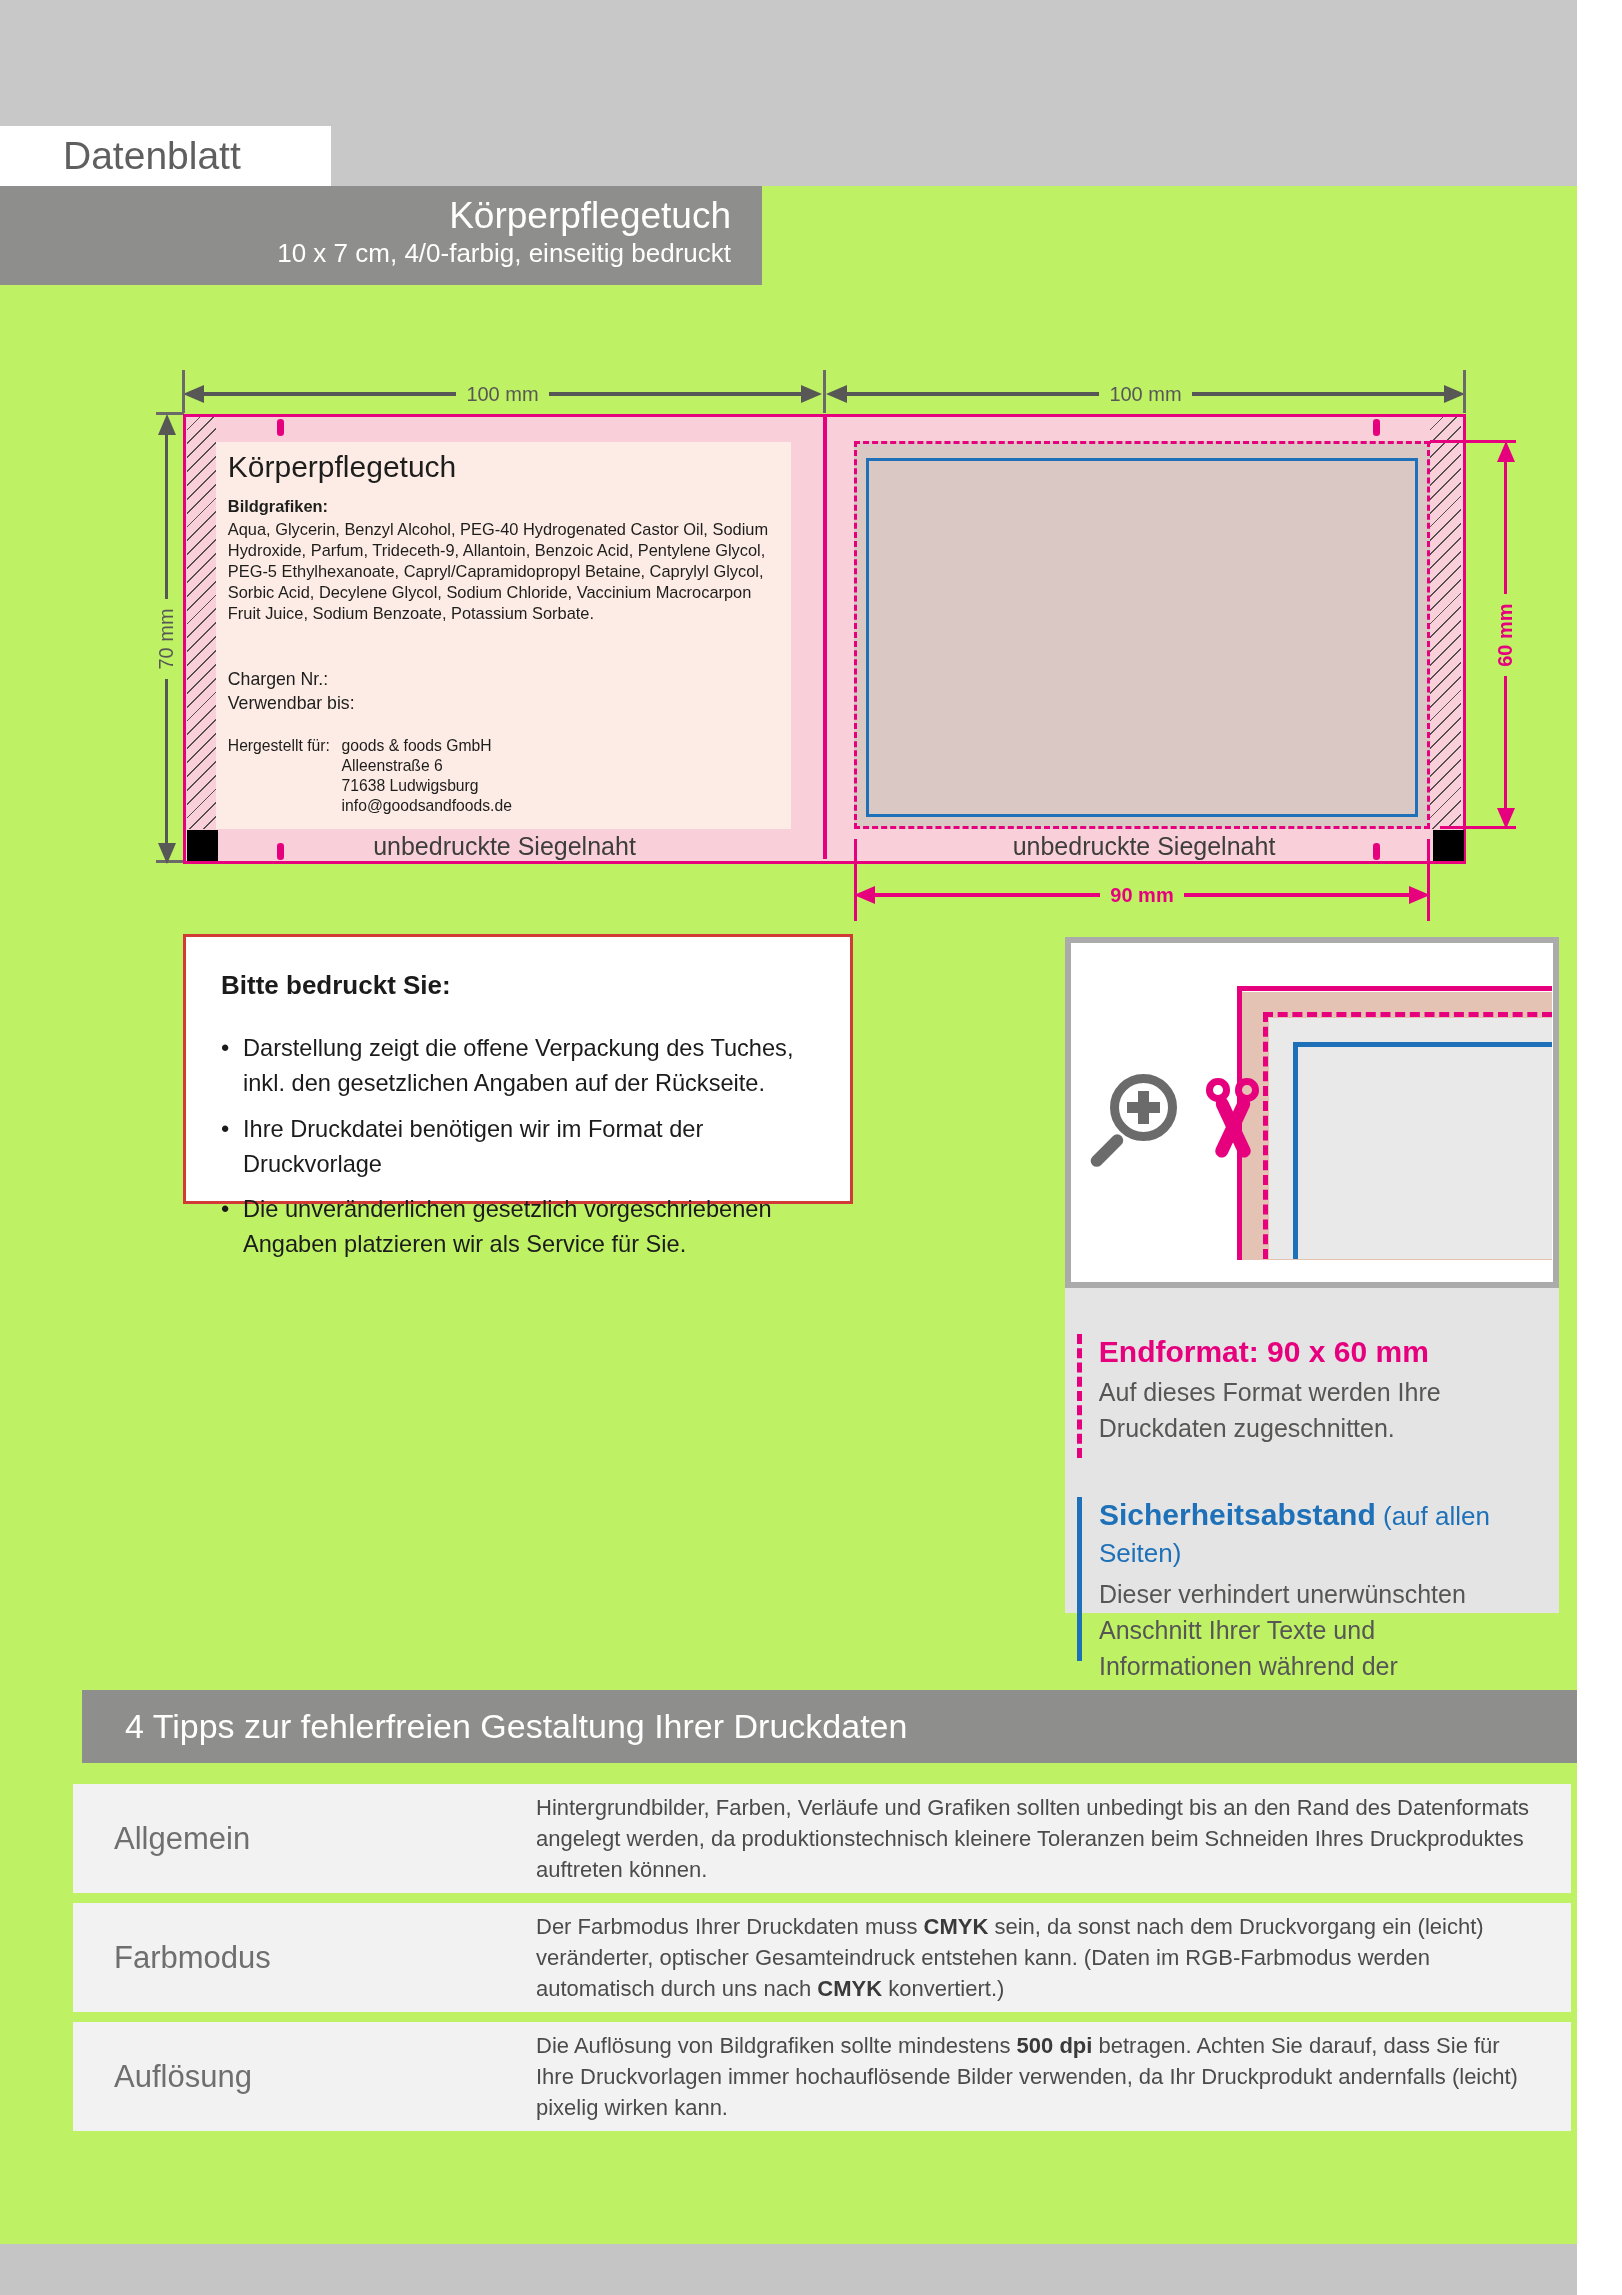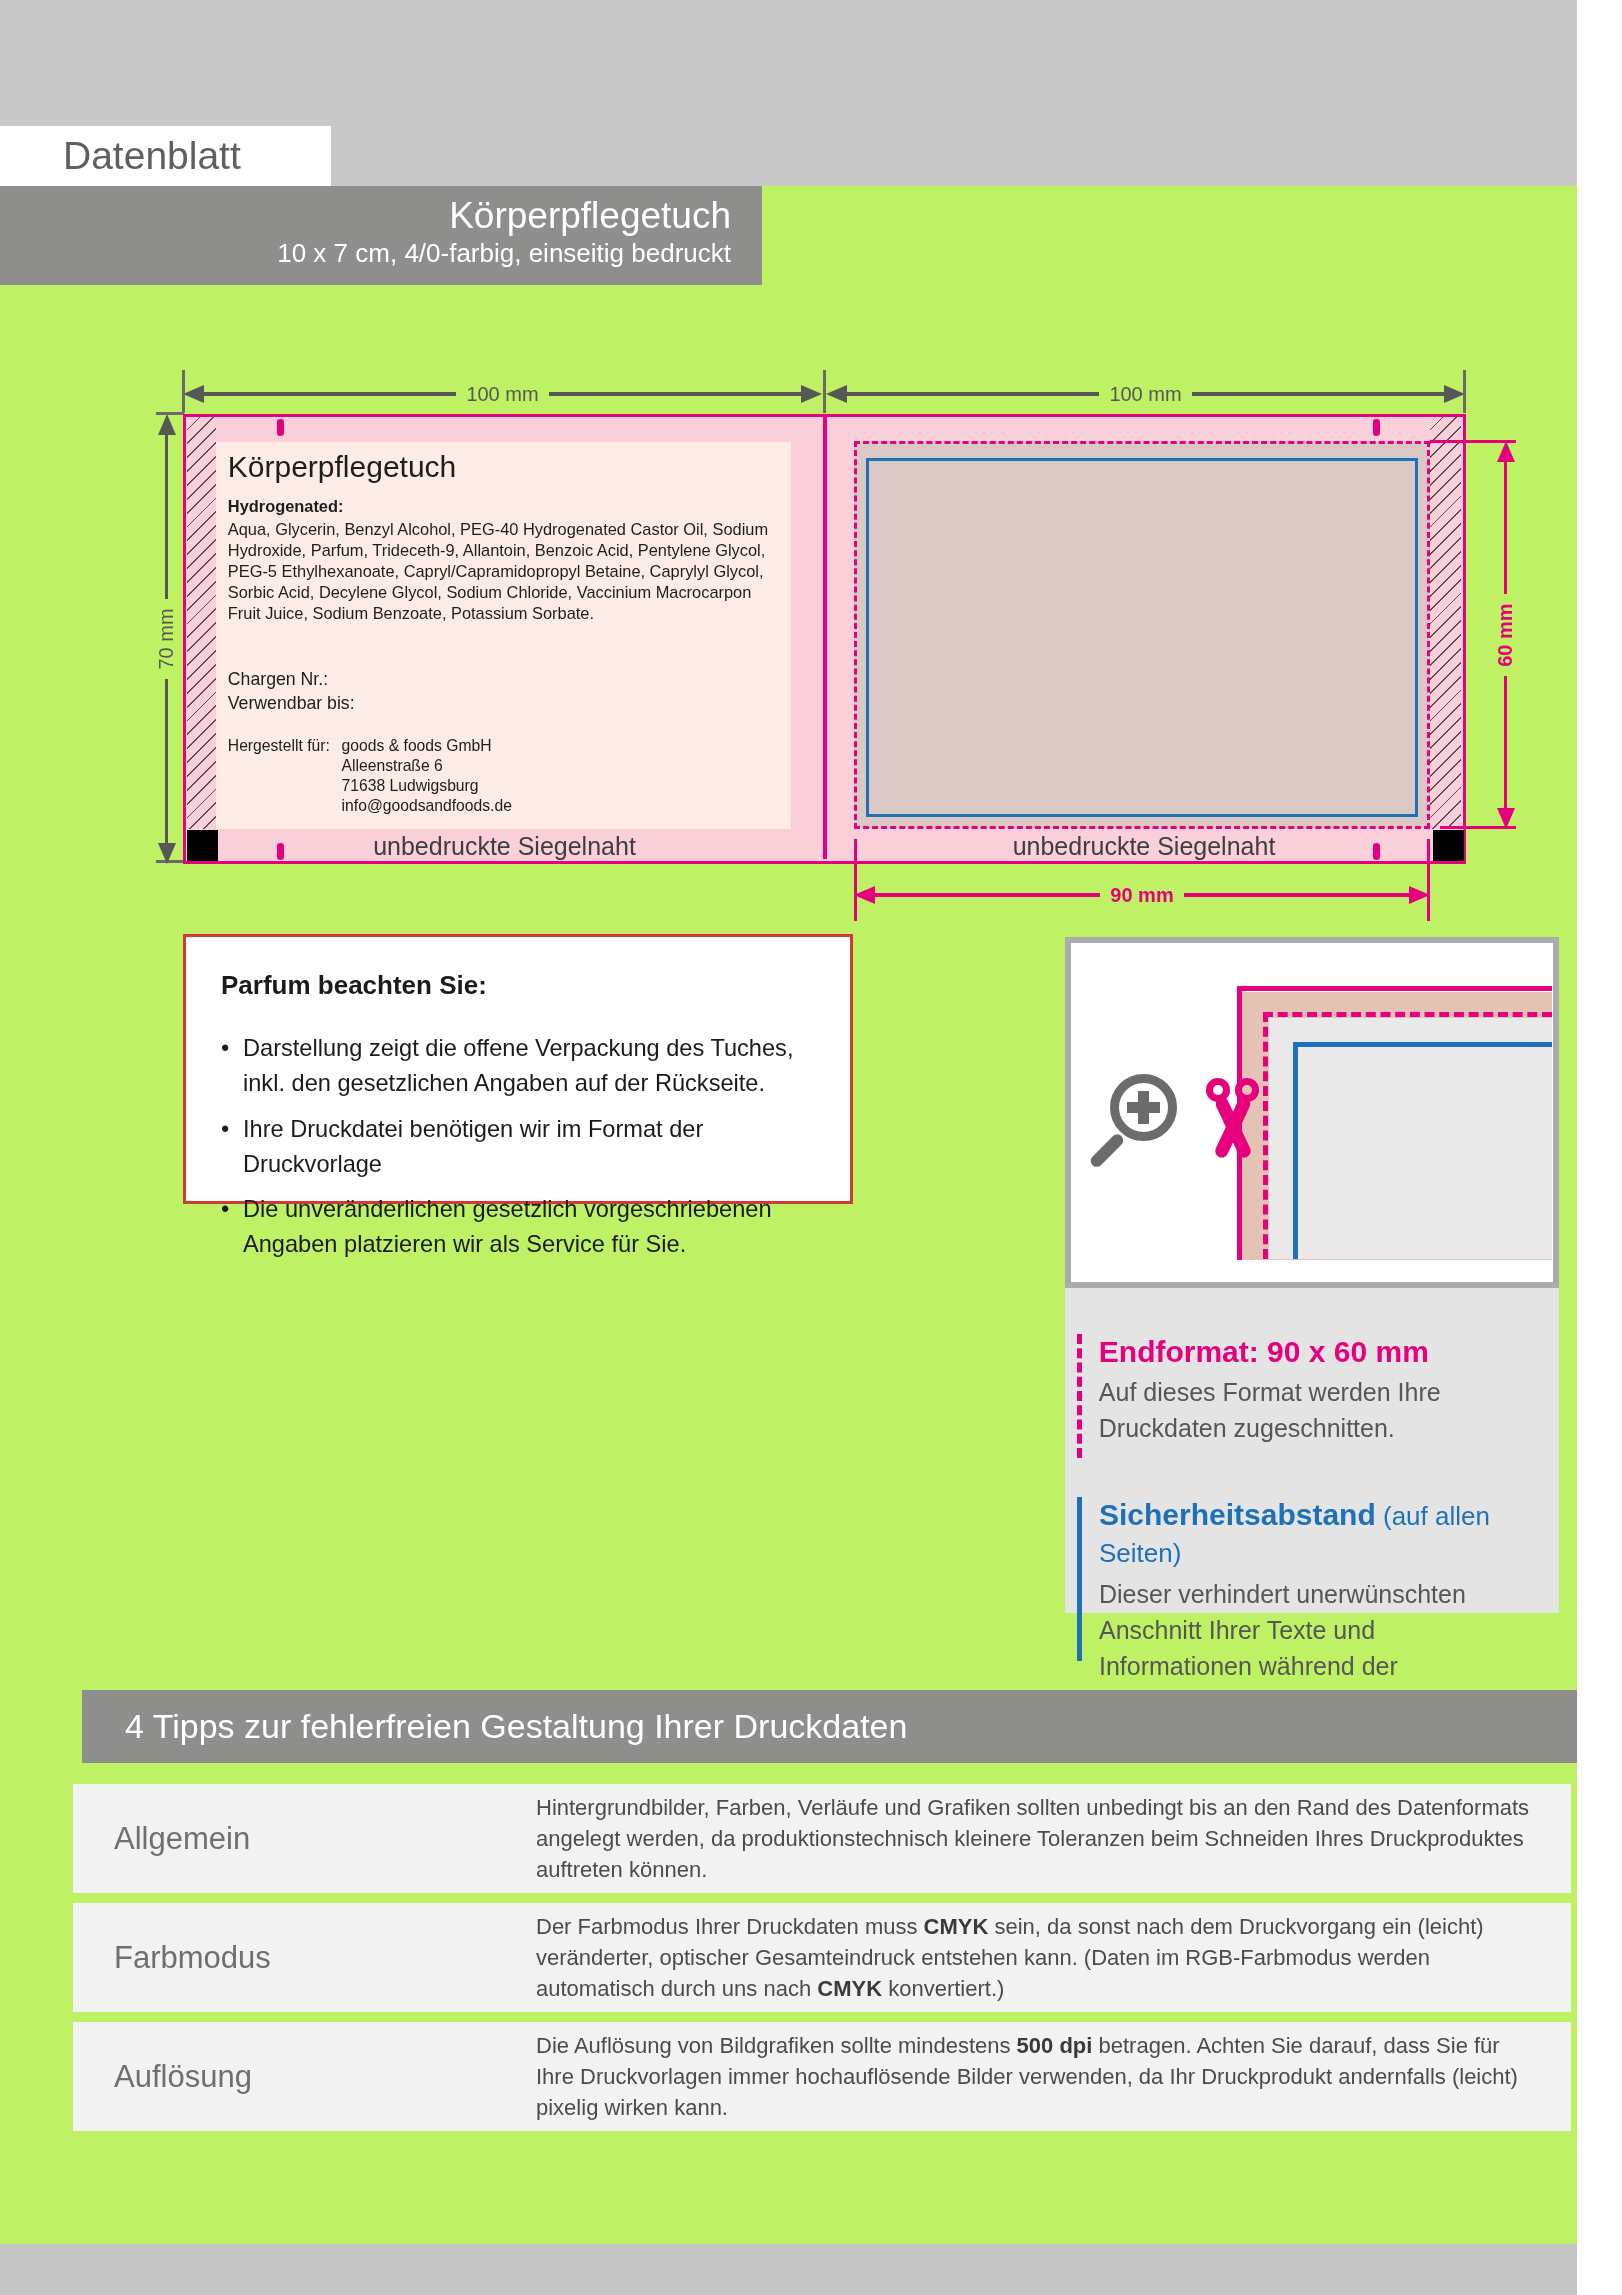--- a/index.html
+++ b/index.html
@@ -149,21 +149,21 @@
     <span class="dline"></span>
     <span class="ah ah-down"></span>
   </div>
 
   <div class="abs pouch"></div>
   <div class="abs hatch" style="left:187px;top:417px;width:29px;height:412px;"></div>
   <div class="abs hatch" style="left:1430px;top:417px;width:31px;height:412px;"></div>
 
   <div class="abs label-panel">
     <div class="lp-title">Körperpflegetuch</div>
-    <div class="lp-ing-h">Hydrogenated:</div>
+    <div class="lp-ing-h">Bildgrafiken:</div>
     <div class="lp-ing">Aqua, Glycerin, Benzyl Alcohol, PEG-40 Hydrogenated Castor Oil, Sodium Hydroxide, Parfum, Trideceth-9, Allantoin, Benzoic Acid, Pentylene Glycol, PEG-5 Ethylhexanoate, Capryl/Capramidopropyl Betaine, Caprylyl Glycol, Sorbic Acid, Decylene Glycol, Sodium Chloride, Vaccinium Macrocarpon Fruit Juice, Sodium Benzoate, Potassium Sorbate.</div>
     <div class="lp-batch">
       <div>Chargen Nr.:</div>
       <div>Verwendbar bis:</div>
     </div>
     <div class="lp-made">
       <div>Hergestellt für:</div>
       <div class="v">
         <div>goods &amp; foods GmbH</div>
         <div>Alleenstraße 6</div>
@@ -201,21 +201,21 @@
   <div class="abs ext-m" style="left:1427px;top:839px;width:3.3px;height:82px;"></div>
   <div class="abs dim dim-h dim-m" style="left:854px;top:882px;width:576px;">
     <span class="ah ah-left"></span>
     <span class="dline"></span>
     <span class="dlabel">90 mm</span>
     <span class="dline"></span>
     <span class="ah ah-right"></span>
   </div>
 
   <div class="abs notice">
-    <div class="notice-title">Parfum beachten Sie:</div>
+    <div class="notice-title">Bitte bedruckt Sie:</div>
     <div class="notice-item">
       <span class="bullet">•</span>
       <span>Darstellung zeigt die offene Verpackung des Tuches, inkl. den gesetzlichen Angaben auf der Rückseite.</span>
     </div>
     <div class="notice-item">
       <span class="bullet">•</span>
       <span>Ihre Druckdatei benötigen wir im Format der Druckvorlage</span>
     </div>
     <div class="notice-item">
       <span class="bullet">•</span>

